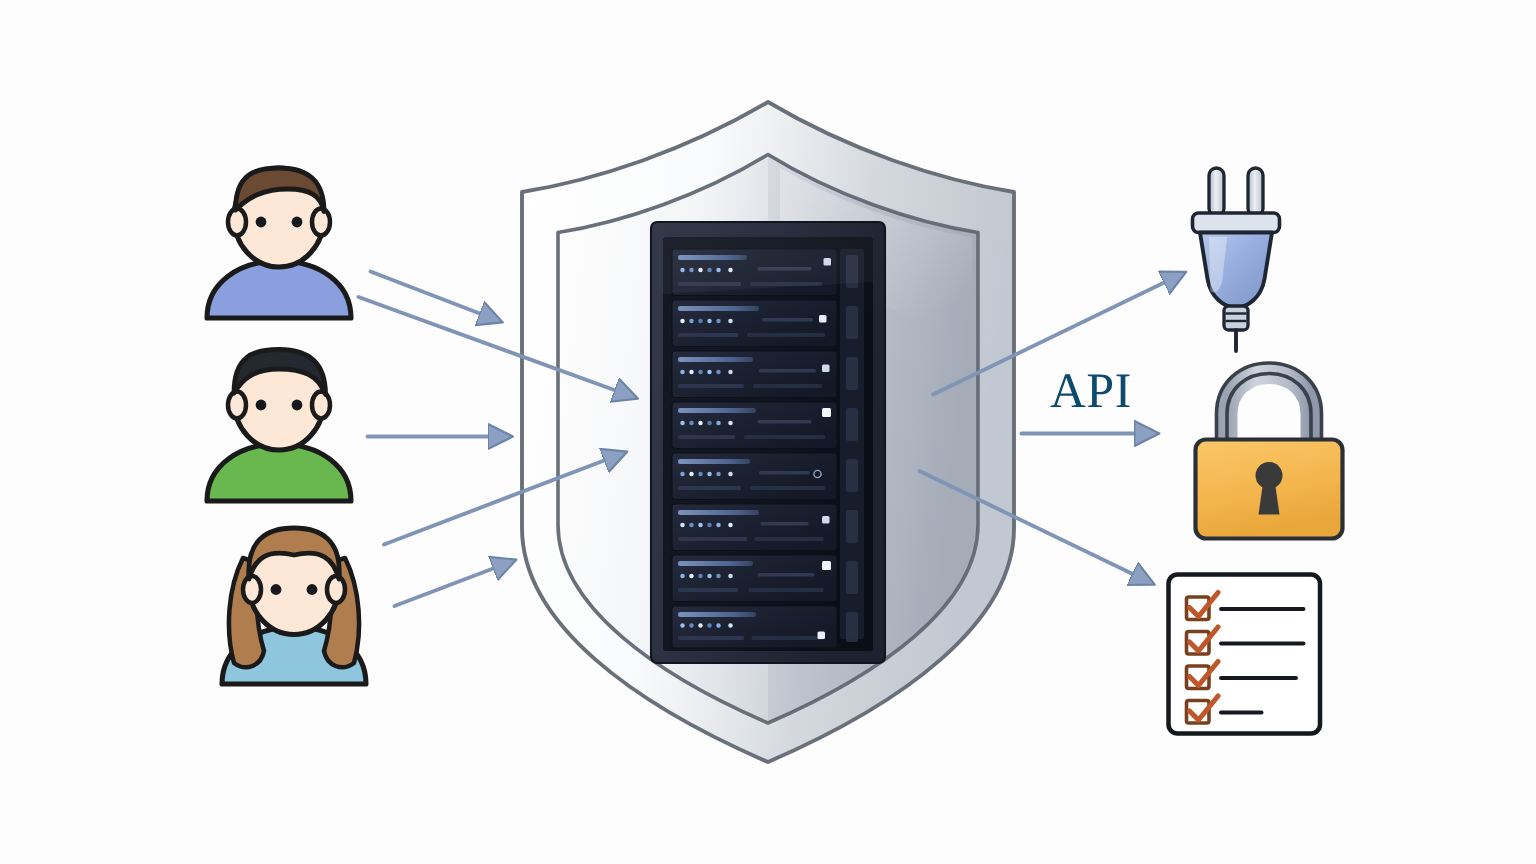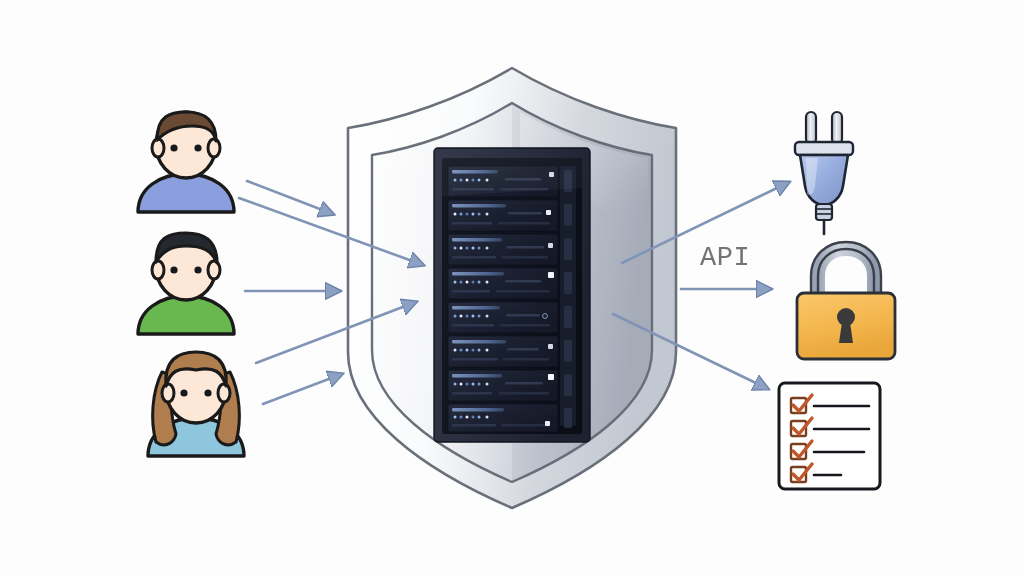--- a/index.html
+++ b/index.html
@@ -13,24 +13,24 @@
     height: 576px;
     background: #fdfdfd;
     overflow: hidden;
     font-family: "Liberation Sans", sans-serif;
   }
   #scene { position: absolute; inset: 0; }
   .api-label {
     position: absolute;
     left: 700px;
     top: 243px;
-    font-family: Liberation Mono, monospace;
-    font-size: 27px;
+    font-family: Liberation Serif, serif;
+    font-size: 33px;
     letter-spacing: 0.5px;
-    color: #737373;
+    color: #0c4a6e;
     user-select: none;
   }
 </style>
 </head>
 <body>
 
 <div id="stage">
 
   <svg id="scene" viewBox="0 0 1024 576" width="1024" height="576" xmlns="http://www.w3.org/2000/svg">
     <defs>

